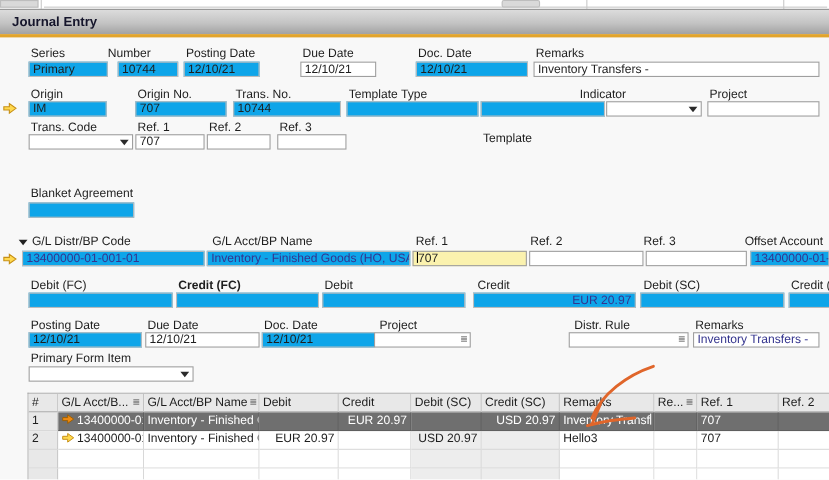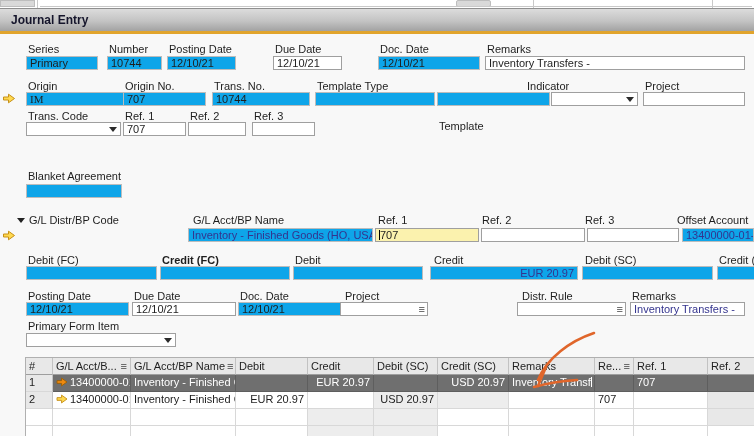--- a/index.html
+++ b/index.html
@@ -63,40 +63,40 @@
   </div>
 
   <div class="titlebar">
     <span>Journal Entry</span>
   </div>
   <div class="goldline"></div>
 
   <div class="lbl" style="left:28px;top:43px;">Series</div>
   <div class="fld dis" style="left:26px;top:56px;width:72px;"><span>Primary</span></div>
 
-  <div class="lbl" style="left:109px;top:43px;">Number</div>
+  <div class="lbl" style="left:98px;top:43px;">Number</div>
   <div class="fld dis" style="left:107px;top:56px;width:55px;"><span>10744</span></div>
 
   <div class="lbl" style="left:169px;top:43px;">Posting Date</div>
   <div class="fld dis" style="left:167px;top:56px;width:69px;"><span>12/10/21</span></div>
 
   <div class="lbl" style="left:275px;top:43px;">Due Date</div>
   <div class="fld" style="left:273px;top:56px;width:69px;"><span>12/10/21</span></div>
 
   <div class="lbl" style="left:380px;top:43px;">Doc. Date</div>
   <div class="fld dis" style="left:378px;top:56px;width:102px;"><span>12/10/21</span></div>
 
   <div class="lbl" style="left:487px;top:43px;">Remarks</div>
   <div class="fld" style="left:485px;top:56px;width:260px;"><span>Inventory Transfers -</span></div>
 
   <div class="lbl" style="left:28px;top:80px;">Origin</div>
   <svg class="larrow" style="left:2px;top:93px;" viewBox="0 0 13 11">
       <path d="M1 4 h5 V1.2 L12 5.5 L6 9.8 V7 H1 z" fill="#ffd94f" stroke="#c79016" stroke-width="1"></path>
     </svg>
-  <div class="fld dis" style="left:26px;top:92px;width:112px;font-family:Liberation Serif, serif;"><span>IM</span></div>
+  <div class="fld dis" style="left:26px;top:92px;width:71px;"><span>IM</span></div>
 
   <div class="lbl" style="left:125px;top:80px;">Origin No.</div>
   <div class="fld dis" style="left:123px;top:92px;width:83px;"><span>707</span></div>
 
   <div class="lbl" style="left:214px;top:80px;">Trans. No.</div>
   <div class="fld dis" style="left:212px;top:92px;width:98px;"><span>10744</span></div>
 
   <div class="lbl" style="left:317px;top:80px;">Template Type</div>
   <div class="fld dis" style="left:315px;top:92px;width:120px;"></div>
 
@@ -132,20 +132,21 @@
   <div class="lbl" style="left:29px;top:214px;">G/L Distr/BP Code</div>
   <div class="lbl" style="left:193px;top:214px;">G/L Acct/BP Name</div>
   <div class="lbl" style="left:378px;top:214px;">Ref. 1</div>
   <div class="lbl" style="left:482px;top:214px;">Ref. 2</div>
   <div class="lbl" style="left:585px;top:214px;">Ref. 3</div>
   <div class="lbl" style="left:677px;top:214px;">Offset Account</div>
 
   <svg class="larrow" style="left:2px;top:230px;" viewBox="0 0 13 11">
       <path d="M1 4 h5 V1.2 L12 5.5 L6 9.8 V7 H1 z" fill="#ffd94f" stroke="#c79016" stroke-width="1"></path>
     </svg>
+  <div class="fld dis blue" style="left:20px;top:228px;width:166px;"><span>13400000-01-001-01</span></div>
   <div class="fld dis blue" style="left:188px;top:228px;width:185px;"><span>Inventory - Finished Goods (HO, USA, C</span></div>
   <div class="fld yellow" style="left:375px;top:228px;width:104px;"><span class="cursor"></span><span>707</span></div>
   <div class="fld" style="left:481px;top:228px;width:104px;"></div>
   <div class="fld" style="left:587px;top:228px;width:92px;"></div>
   <div class="fld dis blue" style="left:682px;top:228px;width:72px;"><span>13400000-01-00</span></div>
 
   <div class="lbl" style="left:28px;top:254px;">Debit (FC)</div>
   <div class="fld dis" style="left:26px;top:266px;width:131px;"></div>
 
   <div class="lbl" style="left:162px;top:254px;font-weight:bold;">Credit (FC)</div>
@@ -245,20 +246,21 @@
 
     <div class="nc">2</div>
     <div><svg class="rowarrow" width="12" height="10" viewBox="0 0 13 11">
           <path d="M1 4 h5 V1.2 L12 5.5 L6 9.8 V7 H1 z" fill="#ffd94f" stroke="#c79016" stroke-width="1"></path>
         </svg><span>13400000-01-</span></div>
     <div><span>Inventory - Finished G</span></div>
     <div class="rt"><span>EUR 20.97</span></div>
     <div class="rt"><span></span></div>
     <div class="sc rt"><span>USD 20.97</span></div>
     <div class="sc rt"><span></span></div>
+    <div><span>Hello3</span></div>
     <div><span></span></div>
     <div><span>707</span></div>
     <div><span></span></div>
 
     <div class="nc"></div>
     <div></div>
     <div></div>
     <div></div>
     <div></div>
     <div class="sc"></div>

